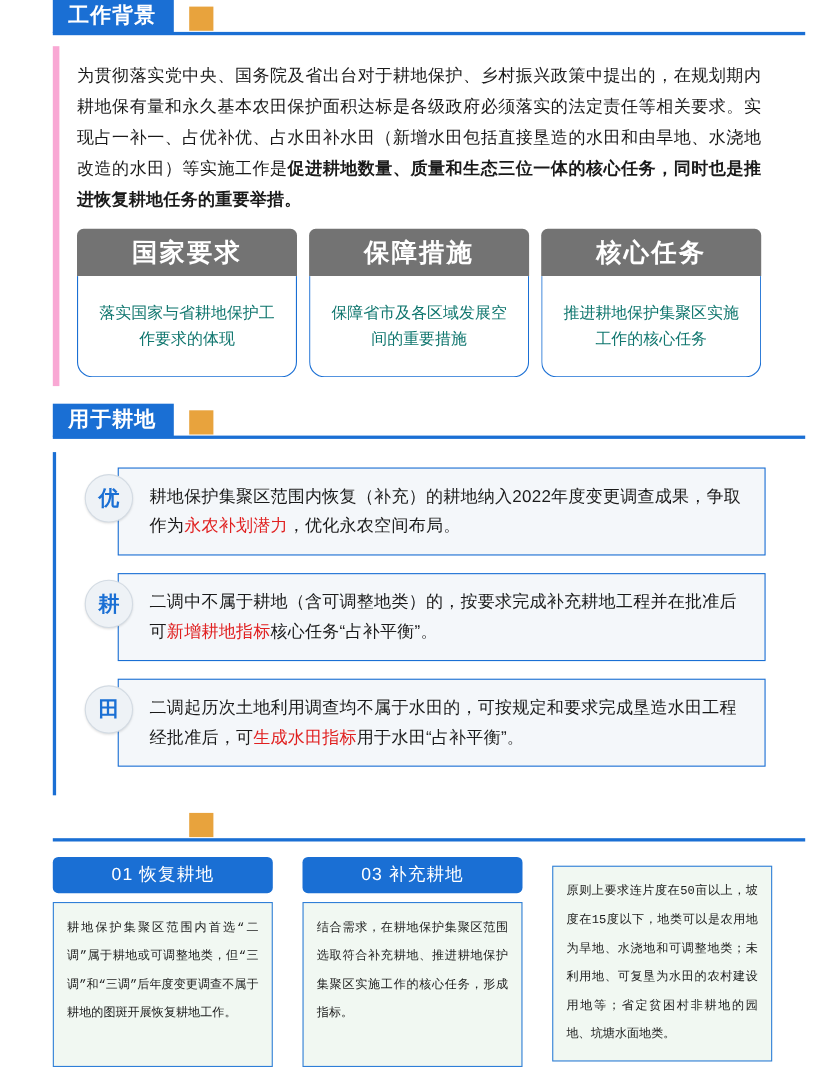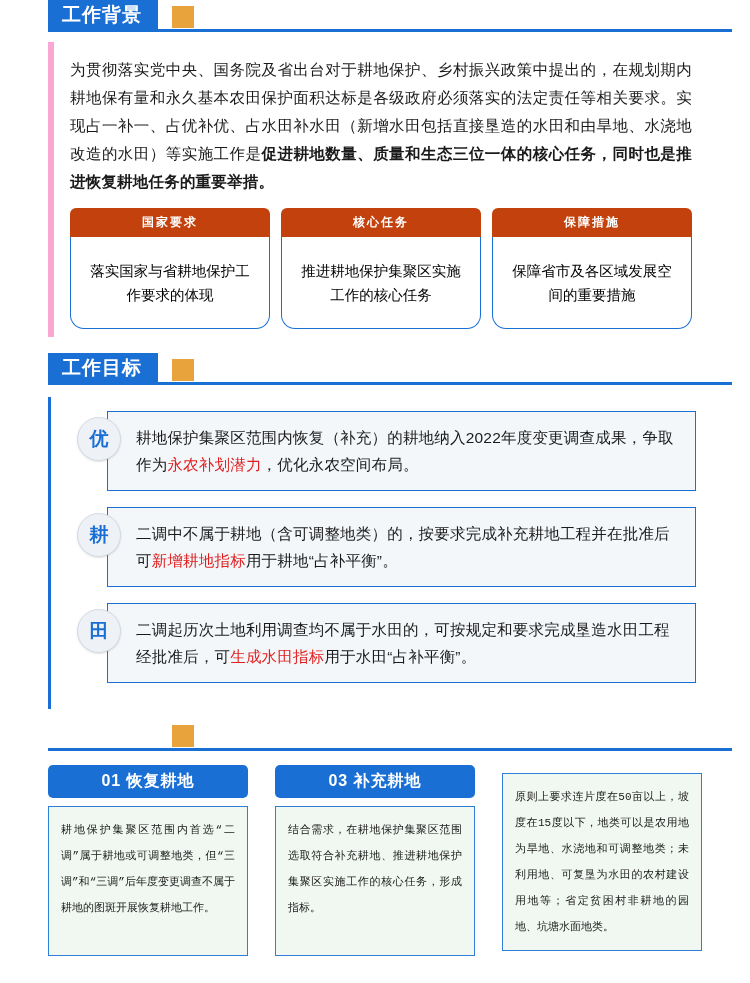--- a/index.html
+++ b/index.html
@@ -83,43 +83,43 @@
   .card-row {
     display: flex;
     justify-content: space-between;
     margin-top: 4px;
   }
   .card {
     width: 200px;
     position: relative;
   }
   .card-title {
-    background: #c2410c;
+    background: #737373;
     color: #ffffff;
-    font-size: 12px;
+    font-size: 23px;
     font-weight: bold;
     text-align: center;
     letter-spacing: 2px;
     padding: 6px 0;
     border-radius: 6px 6px 0 0;
   }
   .card-body {
     border: 1.5px solid #1a6fd4;
     border-top: none;
     border-radius: 0 0 14px 14px;
     min-height: 92px;
     display: flex;
     align-items: center;
     justify-content: center;
     text-align: center;
     font-size: 14.5px;
     line-height: 24px;
     padding: 8px 14px;
     box-sizing: border-box;
-    color: #000000;
+    color: #0f766e;
   }
 
   
   .goals-block {
     margin: 10px 48px 0 48px;
     border-left: 3px solid #1a6fd4;
     padding: 14px 6px 10px 0;
     box-sizing: border-box;
   }
   .goal-row {
@@ -168,21 +168,21 @@
     justify-content: space-between;
     margin: 12px 48px 0 48px;
   }
   .task {
     width: 200px;
   }
   .task-title {
     background: #1a6fd4;
     color: #ffffff;
     font-size: 16px;
-    font-weight: bold;
+    font-weight: normal;
     text-align: center;
     letter-spacing: 1px;
     padding: 6px 0;
     border-radius: 5px;
   }
   .task-body {
     margin-top: 8px;
     border: 1.5px solid #2f7fd8;
     background: #f1f8f2;
     font-size: 11px;
@@ -209,49 +209,49 @@
     <p class="bg-para">
       <span>为贯彻落实党中央、国务院及省出台对于耕地保护、乡村振兴政策中提出的，在规划期内耕地保有量和永久基本农田保护面积达标是各级政府必须落实的法定责任等相关要求。实现占一补一、占优补优、占水田补水田（新增水田包括直接垦造的水田和由旱地、水浇地改造的水田）等实施工作是</span><span class="bold">促进耕地数量、质量和生态三位一体的核心任务，同时也是推进恢复耕地任务的重要举措。</span>
     </p>
 
     <div class="card-row">
       <div class="card">
         <div class="card-title">国家要求</div>
         <div class="card-body">落实国家与省耕地保护工作要求的体现</div>
       </div>
       <div class="card">
+        <div class="card-title">保障措施</div>
+        <div class="card-body">保障省市及各区域发展空间的重要措施</div>
+      </div>
+      <div class="card">
         <div class="card-title">核心任务</div>
         <div class="card-body">推进耕地保护集聚区实施工作的核心任务</div>
-      </div>
-      <div class="card">
-        <div class="card-title">保障措施</div>
-        <div class="card-body">保障省市及各区域发展空间的重要措施</div>
       </div>
     </div>
   </div>
 
   <div class="section-head" style="margin-top:16px;">
     <div class="rule"></div>
     <div class="ribbon-tail" style="left:124px;"></div>
-    <div class="ribbon">工作目标</div>
+    <div class="ribbon">用于耕地</div>
   </div>
 
   <div class="goals-block">
 
     <div class="goal-row">
       <div class="goal-badge">优</div>
       <div class="goal-text">
         <span>耕地保护集聚区范围内恢复（补充）的耕地纳入2022年度变更调查成果，争取作为</span><span class="hl">永农补划潜力</span><span>，优化永农空间布局。</span>
       </div>
     </div>
 
     <div class="goal-row">
       <div class="goal-badge">耕</div>
       <div class="goal-text">
-        <span>二调中不属于耕地（含可调整地类）的，按要求完成补充耕地工程并在批准后可</span><span class="hl">新增耕地指标</span><span>用于耕地“占补平衡”。</span>
+        <span>二调中不属于耕地（含可调整地类）的，按要求完成补充耕地工程并在批准后可</span><span class="hl">新增耕地指标</span><span>核心任务“占补平衡”。</span>
       </div>
     </div>
 
     <div class="goal-row">
       <div class="goal-badge">田</div>
       <div class="goal-text">
         <span>二调起历次土地利用调查均不属于水田的，可按规定和要求完成垦造水田工程经批准后，可</span><span class="hl">生成水田指标</span><span>用于水田“占补平衡”。</span>
       </div>
     </div>
 

